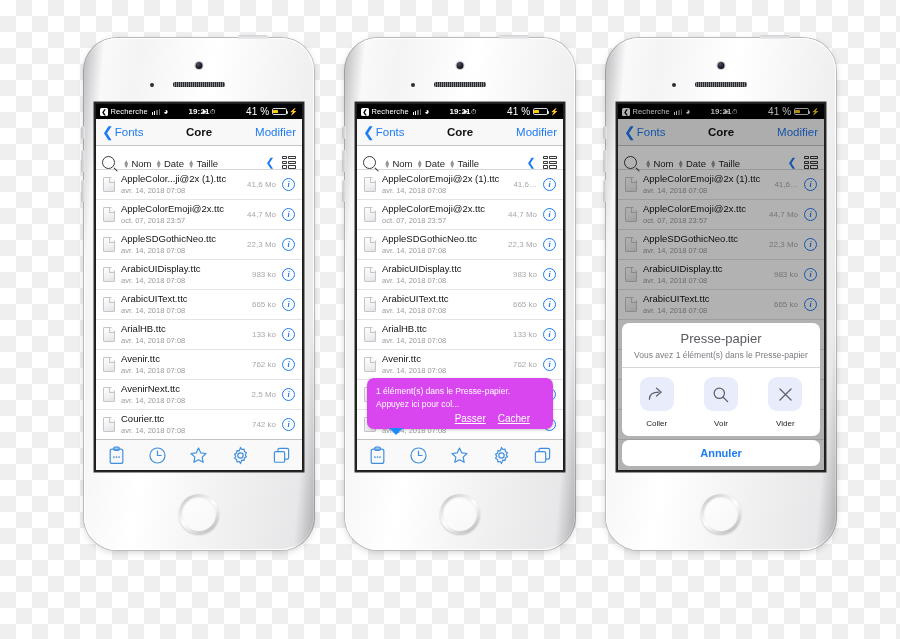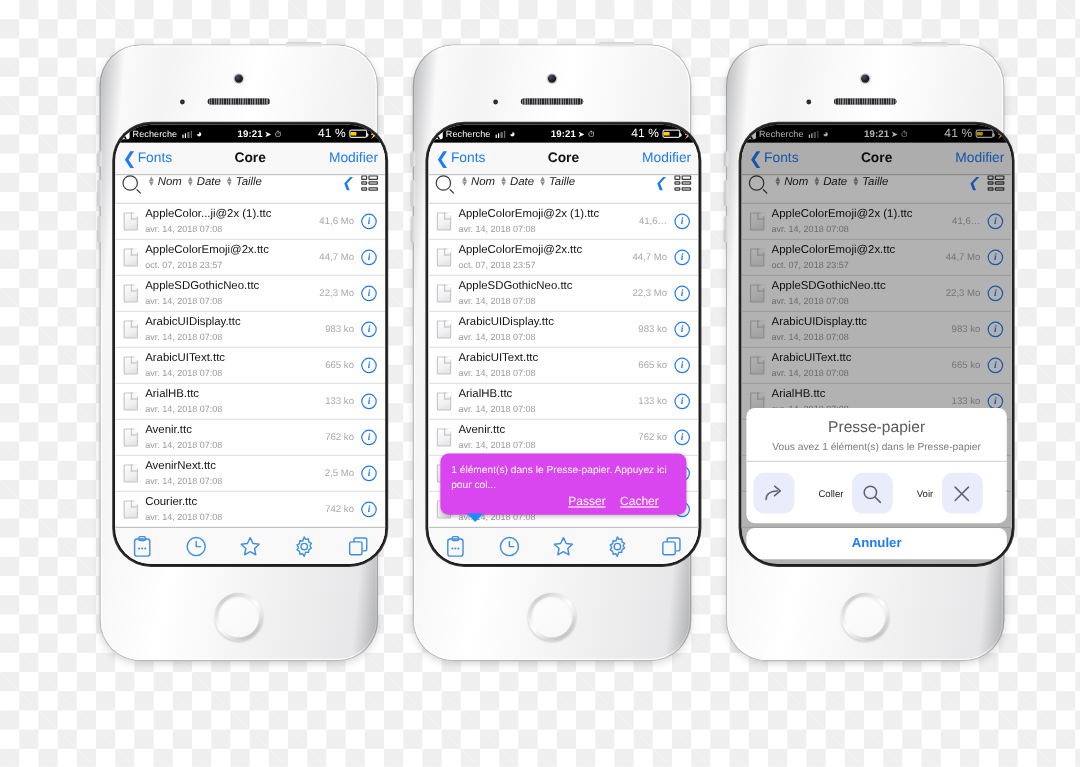--- a/index.html
+++ b/index.html
@@ -73,25 +73,24 @@
   }
   .home::after {
     content:""; position:absolute; inset:3px; border-radius:50%;
     background: linear-gradient(145deg,#fefefe,#f7f7f8);
     box-shadow: inset 0 1px 2px rgba(0,0,0,.06);
   }
 
   
   .screen {
     position:absolute; left:12px; top:66px;
-    width:225px; height:366px;
+    width:206px; height:366px;
     background:#ffffff;
     overflow:hidden;
     box-shadow: 0 0 0 1.5px #1d1d1f, 0 0 0 2.5px #333;
-    border-radius: 30px;
   }
 
   
   .statusbar {
     height:15px; background:#000; color:#fff;
     display:flex; align-items:center; padding:0 4px;
     font-size:7.5px; letter-spacing:.1px;
   }
   .sb-back { display:inline-flex; align-items:center; justify-content:center;
              width:8px; height:8px; background:#fff; color:#000; border-radius:1.5px;
@@ -121,21 +120,21 @@
   }
   .nav-back { display:flex; align-items:center; color:#1f7bf3; font-size:11.5px; }
   .nav-back .chev { font-size:14px; margin-right:1px; line-height:1; font-weight:500; }
   .nav-title { position:absolute; left:50%; transform:translateX(-50%);
                font-size:11.5px; font-weight:bold; color:#111; }
   .nav-action { margin-left:auto; color:#1f7bf3; font-size:11.5px; }
 
   
   .sortbar {
     height:24px; background:#fff; border-bottom:.5px solid #d8d8da;
-    display:flex; align-items:flex-start; padding:0 6px; gap:4px;font-style:italic;
+    display:flex; align-items:flex-end; padding:0 6px; gap:4px;
   }
   .sort-search { width:13px; height:13px; border:1.3px solid #3a3a3c; border-radius:50%;
                  position:relative; margin-right:4px; flex:none; }
   .sort-search::after { content:""; position:absolute; right:-4px; bottom:-2.5px;
                         width:5px; height:1.3px; background:#3a3a3c;
                         transform:rotate(45deg); border-radius:1px; }
   .sort-opt { display:flex; align-items:center; gap:2px; font-size:9.5px; color:#1c1c1e; }
   .sort-opt .arrows { display:flex; flex-direction:column; line-height:.52; font-size:6.5px;
                       color:#8e8e93; }
   .sort-spacer { flex:1; }
@@ -187,21 +186,21 @@
 
   
   .dim { position:absolute; inset:0; background:rgba(0,0,0,.30); }
   .sheet { position:absolute; left:4px; right:4px; bottom:4px;
            display:flex; flex-direction:column; gap:4px; }
   .sheet-card { background:#ffffff; border-radius:7px; overflow:hidden; }
   .sheet-head { padding:7px 8px 6px; text-align:center; border-bottom:.5px solid #d6d6d8; }
   .sheet-title { font-size:13px; color:#5a5a5f; line-height:1.4; }
   .sheet-sub { font-size:8.5px; color:#7b7b80; line-height:1.45; margin-top:1px; }
   .sheet-actions { display:flex; padding:9px 6px 8px; gap:7px; }
-  .sheet-act { flex:1; display:flex; flex-direction:row; align-items:center; gap:20px; }
+  .sheet-act { flex:1; display:flex; flex-direction:column; align-items:center; gap:8px; }
   .sheet-act-ico { width:34px; height:34px; border-radius:9px; background:#e8ecfb;
                    display:flex; align-items:center; justify-content:center; color:#5f6070; }
   .sheet-act-ico svg { width:19px; height:19px; display:block; }
   .sheet-act-label { font-size:8px; color:#1c1c1e; }
   .sheet-cancel { background:#fff; border-radius:7px; text-align:center;
                   padding:7px 0 7px; font-size:11px; font-weight:bold; color:#1f7bf3; }
 </style>
 </head>
 <body>
 

